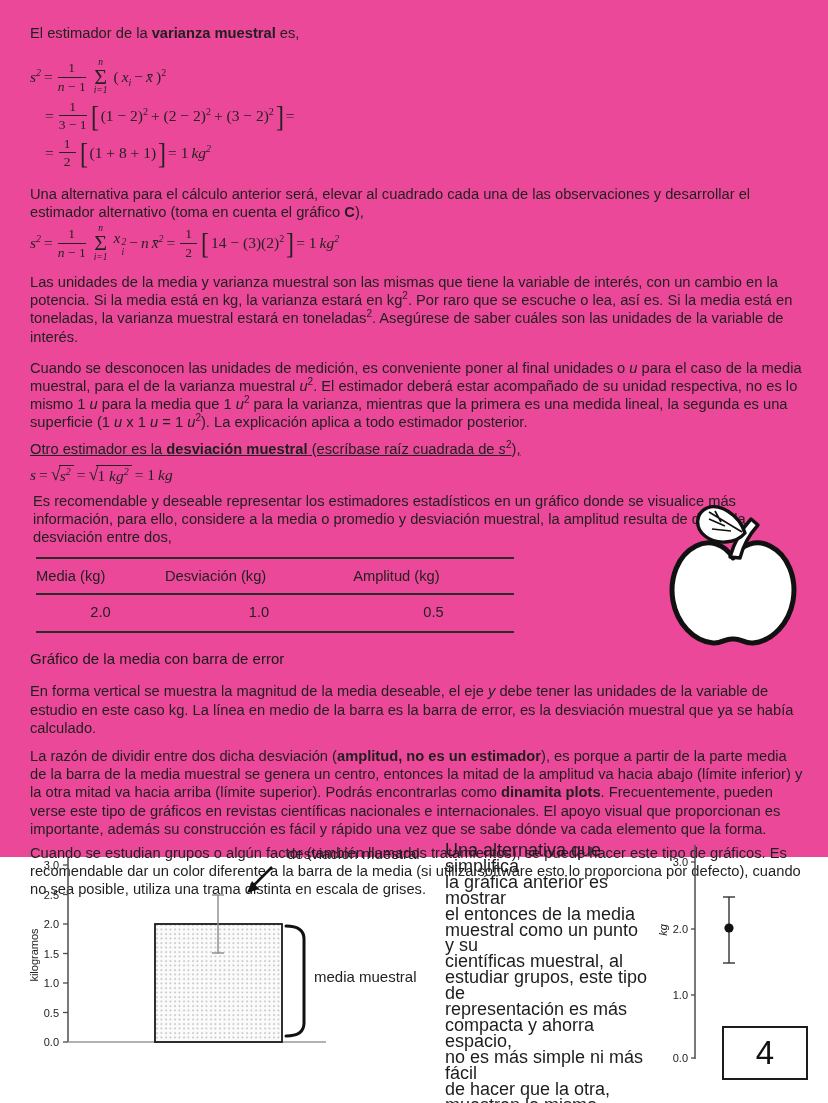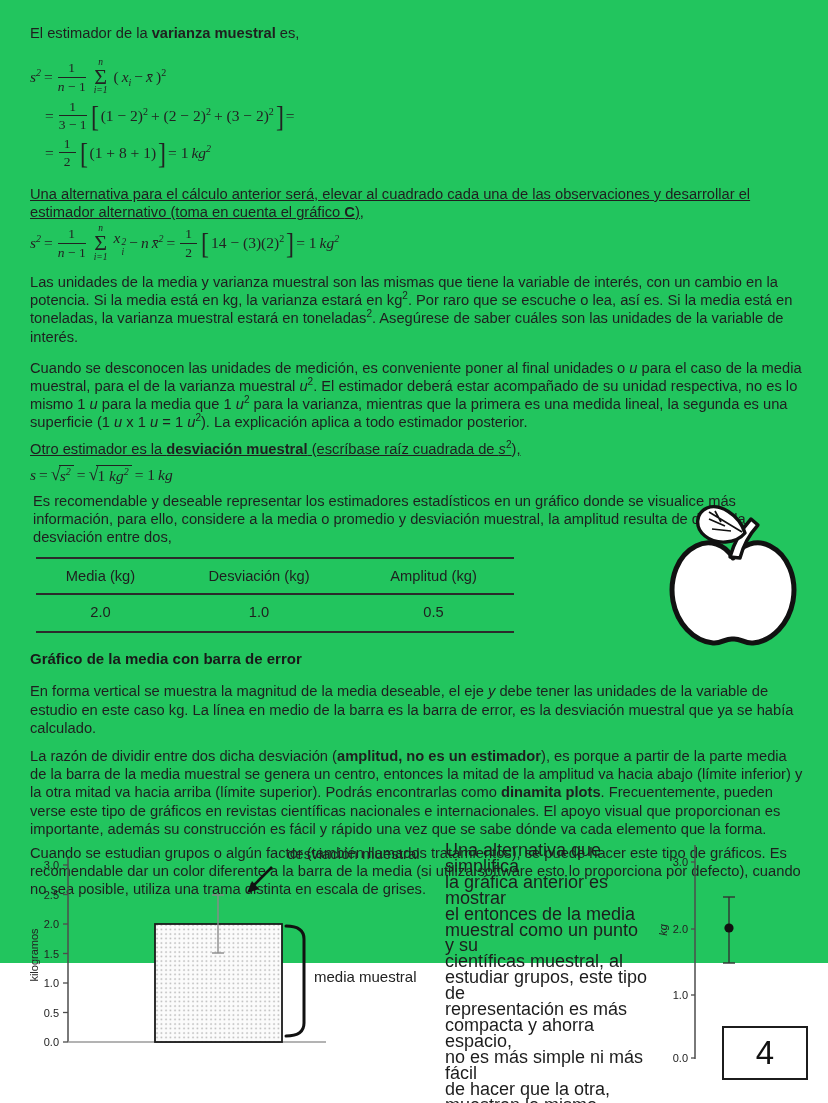--- a/index.html
+++ b/index.html
@@ -1,17 +1,17 @@
 <!DOCTYPE html>
 <html><head>
 <meta charset="utf-8">
 <style>
   html,body{margin:0;padding:0;background:#fff;}
   body{width:828px;height:1103px;font-family:"Liberation Sans",sans-serif;color:#222;position:relative;overflow:hidden;}
-  .page{position:relative;width:828px;height:963px;background:#22c55e;}
+  .page{position:relative;width:828px;height:857px;background:#ec4899;}
   .text-col{position:absolute;left:30px;top:24px;width:774px;font-size:14.7px;line-height:18.2px;color:#1f1f1f;}
   p{margin:0;}
   .b{font-weight:bold;}
   .it{font-style:italic;}
   sup{font-size:10px;line-height:0;}
   sub{font-size:10px;line-height:0;}
   .mb-lg{margin-bottom:16px;}
   .indent-sm{padding-left:3px;}
   
   .formula{font-family:"Liberation Serif",serif;font-size:15.5px;color:#222;display:flex;align-items:center;gap:3px;margin:3px 0;}
@@ -23,23 +23,23 @@
   .sum-sym{font-size:22px;line-height:.85;}
   .sum-top,.sum-bot{font-style:italic;font-size:9.5px;}
   .big{font-size:30px;font-weight:400;line-height:.75;transform:scaleX(.8);display:inline-block;margin:0 -2px;}
   .sqrt{display:inline-flex;align-items:flex-start;}
   .rad{font-size:18px;line-height:1;}
   .sqrt-in{border-top:1.3px solid #222;padding:1px 3px 0 1px;margin-left:-2px;}
   .stack{display:inline-flex;flex-direction:column;font-size:9.5px;line-height:1;vertical-align:-2px;margin-left:1px;}
   .squares-line{font-size:15px;margin:5px 0 2px 0;}
   
   .est-table{border-collapse:collapse;width:478px;margin:10px 0 0 6px;font-size:14.7px;color:#1f1f1f;}
-  .est-table th{font-weight:normal;border-top:2.5px solid #2b2b2b;border-bottom:2px solid #2b2b2b;padding:8px 0;text-align:center;}
+  .est-table th{font-weight:normal;border-top:2.5px solid #2b2b2b;border-bottom:2px solid #2b2b2b;padding:8px 0;text-align:left;}
   .est-table td{border-bottom:2.5px solid #2b2b2b;padding:8px 0 10px;text-align:center;}
-  .section-heading{font-weight:bold;font-size:15px;margin:17px 0 14px 0;color:#191919;}
+  .section-heading{font-weight:normal;font-size:15px;margin:17px 0 14px 0;color:#191919;}
   
   .bottom{position:absolute;left:0;top:842px;width:828px;height:255px;}
   .chart-left{position:absolute;left:20px;top:0;}
   .alt-note{position:absolute;left:445px;top:1px;width:205px;font-size:18px;line-height:15.9px;color:#1d1d1d;}
   .chart-right{position:absolute;left:650px;top:0;}
   .page-num-box{position:absolute;left:722px;top:184px;width:82px;height:50px;border:2.5px solid #1c1c1c;display:flex;align-items:center;justify-content:center;font-size:33px;color:#111;background:#fff;}
   .apple-wrap{position:absolute;left:657px;top:502px;width:152px;height:152px;}
   svg text{font-family:"Liberation Sans",sans-serif;fill:#222;}
 </style>
 </head>
@@ -90,21 +90,21 @@
             <span class="den"><span>2</span></span>
           </span>
           <span class="big">[</span>
           <span>(1 + 8 + 1)</span>
           <span class="big">]</span>
           <span> = 1 </span>
           <span class="it">kg<sup>2</sup></span>
         </div>
     </div>
 
-    <p style="margin-top:15px;text-decoration:underline;"><span>Una alternativa para el cálculo anterior será, elevar al cuadrado cada una de las observaciones y desarrollar el estimador alternativo (toma en cuenta el gráfico </span><span class="b">C</span><span>),</span></p>
+    <p style="margin-top:15px;"><span>Una alternativa para el cálculo anterior será, elevar al cuadrado cada una de las observaciones y desarrollar el estimador alternativo (toma en cuenta el gráfico </span><span class="b">C</span><span>),</span></p>
 
 
     <div class="formula">
         <span class="it">s<sup>2</sup></span>
         <span> = </span>
         <span class="frac">
           <span class="num"><span>1</span></span>
           <span class="den"><span class="it">n</span><span> − 1</span></span>
         </span>
         <span class="sum">

